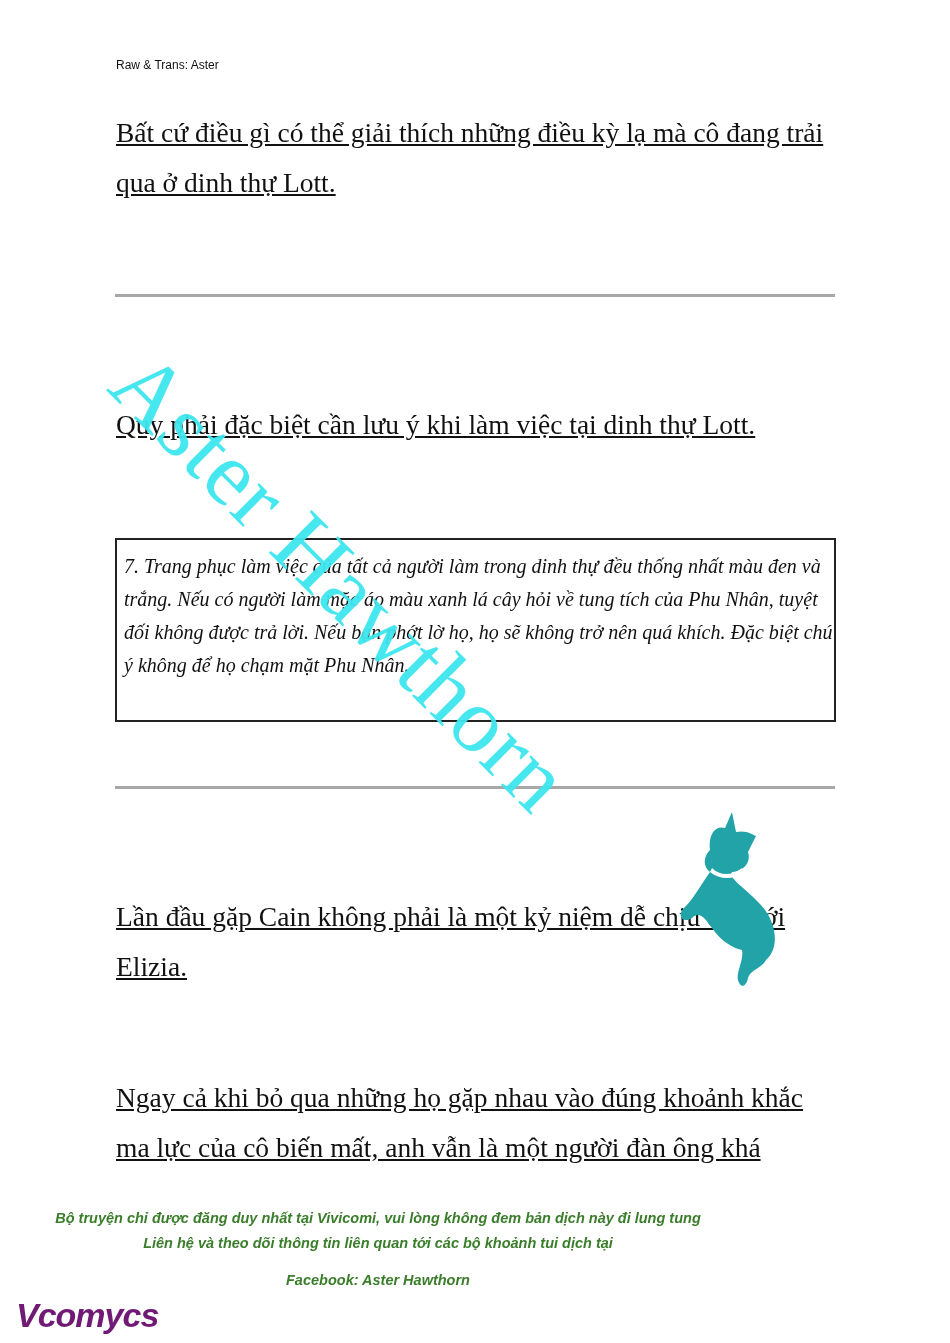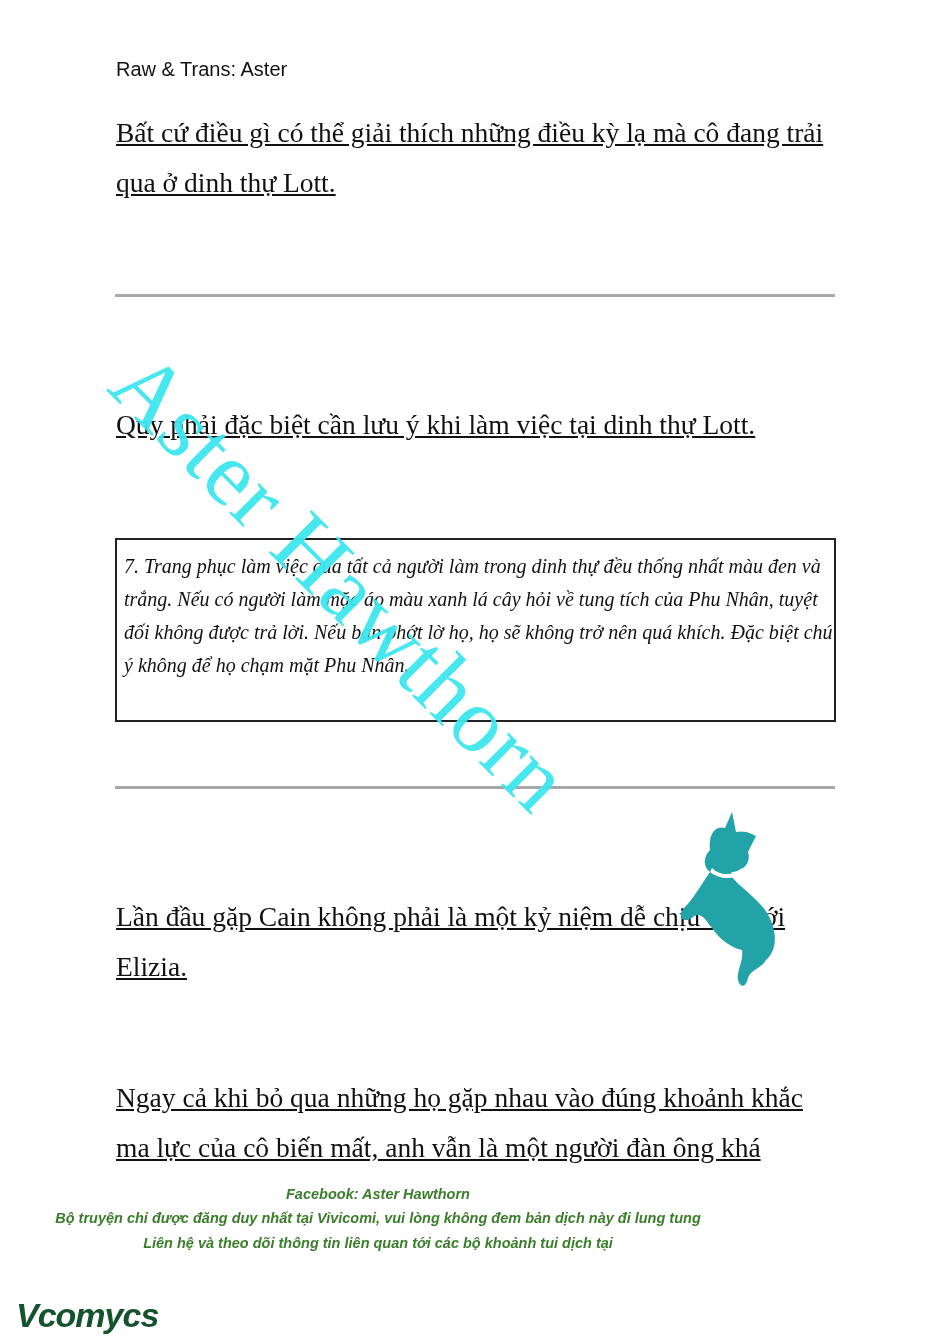--- a/index.html
+++ b/index.html
@@ -2,21 +2,21 @@
 <html><head>
 <meta charset="utf-8">
 <style>
   html, body { margin: 0; padding: 0; }
   body {
     width: 950px; height: 1343px; background: #ffffff; position: relative; overflow: hidden;
     font-family: "Liberation Serif", serif; color: #111;
   }
   .header {
     position: absolute; left: 116px; top: 58px;
-    font-family: "Liberation Sans", sans-serif; font-size: 20px; color: #111;
+    font-family: "Liberation Sans", sans-serif; font-size: 12px; color: #111;
   }
   .para {
     position: absolute; left: 116px; width: 720px;
     font-family: "Liberation Serif", serif; font-size: 27.5px; line-height: 50px; color: #111; text-decoration: underline;
   }
   .rule {
     position: absolute; left: 115px; width: 720px; height: 3px; background: #a8a8a8;
   }
   .rulebox {
     position: absolute; left: 115px; top: 538px; width: 717px; height: 180px;
@@ -33,21 +33,21 @@
   }
   .watermark {
     position: absolute; left: 128px; top: 590px; transform-origin: 0 0; transform: rotate(45deg);
     font-family: "Liberation Serif", serif; font-size: 92px; color: #3ee6ef; white-space: nowrap;
     opacity: 0.95; pointer-events: none; letter-spacing: 1px;
   }
   .cat { position: absolute; left: 670px; top: 810px; width: 120px; height: 180px; }
   .logo {
     position: absolute; left: 16px; top: 1296px;
     font-family: "Liberation Sans", sans-serif; font-style: italic; font-weight: bold; font-size: 34px;
-    color: #14532d; letter-spacing: -1px;
+    color: #701a75; letter-spacing: -1px;
   }
 </style>
 </head>
 <body>
 
 <div class="header">Raw &amp; Trans: Aster</div>
 
 <div class="para" style="top:108px;">Bất cứ điều gì có thể giải thích những điều kỳ lạ mà cô đang trải qua ở dinh thự Lott.</div>
 
 <div class="rule" style="top:294px;"></div>
@@ -69,15 +69,15 @@
 <svg class="cat" viewBox="0 0 120 180">
   <path fill="#21a3a8" d="M40 40 C38 25 45 15 55 18 L62 2 L66 22 C76 20 82 24 86 26 L78 42 C82 55 70 62 62 62
     C58 70 80 80 95 100 C108 118 108 140 96 150 C92 158 80 160 78 168 C76 178 70 178 68 170
     C66 162 74 150 72 140 C62 138 50 130 42 118 C36 110 30 100 22 108 C14 114 6 106 14 98
     C24 88 30 76 40 62 C32 56 34 46 40 40 Z"></path>
   <path fill="#ffffff" d="M42 58 C50 66 62 66 72 58 L74 62 C64 70 50 70 40 62 Z"></path>
 </svg>
 
 <div class="footer" style="top:1210px;">Bộ truyện chỉ được đăng duy nhất tại Vivicomi, vui lòng không đem bản dịch này đi lung tung</div>
 <div class="footer" style="top:1235px;">Liên hệ và theo dõi thông tin liên quan tới các bộ khoảnh tui dịch tại</div>
-<div class="footer" style="top:1186px;">Facebook: Aster Hawthorn</div>
+<div class="footer" style="top:1272px;">Facebook: Aster Hawthorn</div>
 
 <div class="logo">Vcomycs</div>
 
 </body></html>

